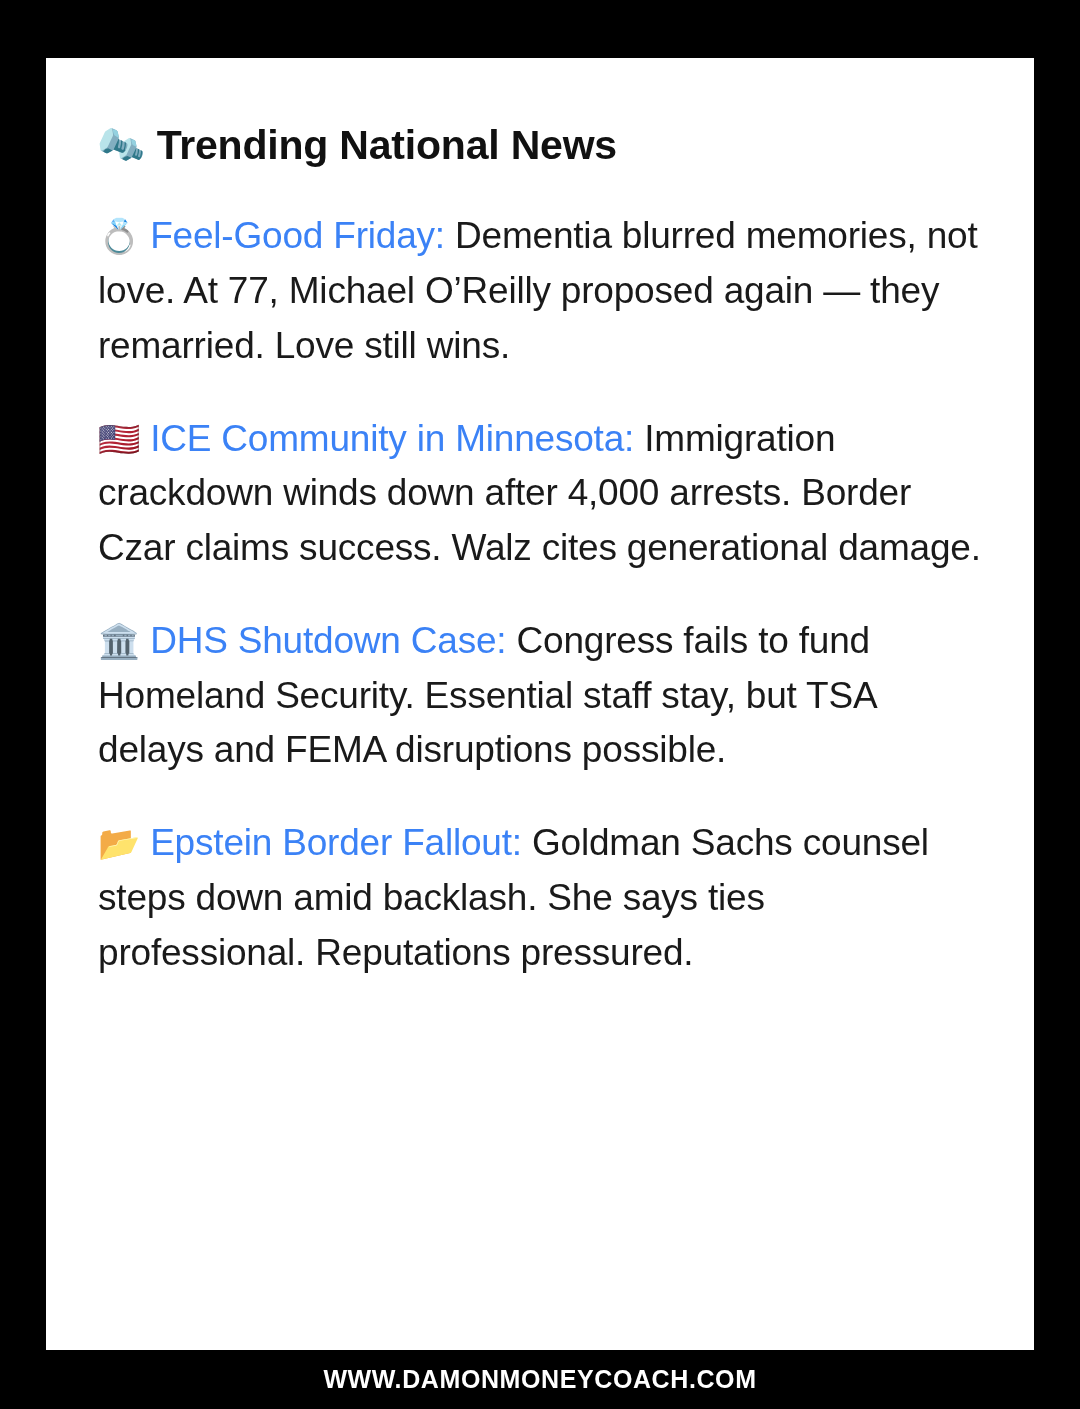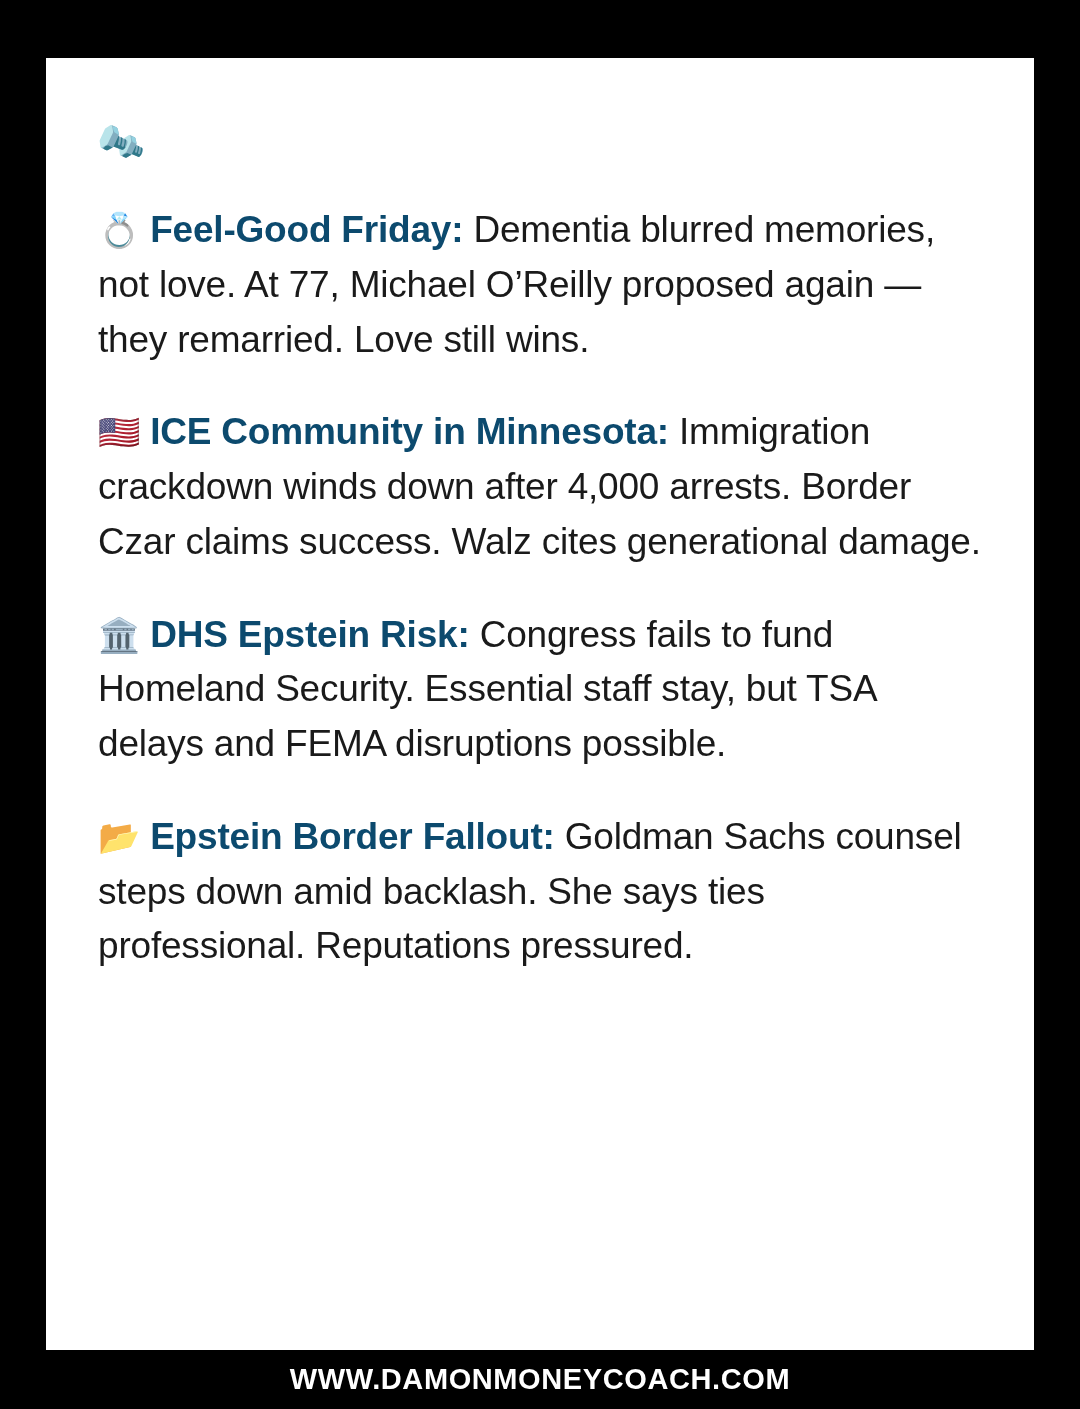--- a/index.html
+++ b/index.html
@@ -56,65 +56,66 @@
     line-height: 1.48;
     color: #1a1a1a;
     letter-spacing: -0.2px;
     margin-top: 38px;
   }
   .item .emoji {
     font-size: 34px;
     margin-right: 10px;
   }
   .item .lead {
-    font-weight: bold;
-    color: #0c4a6e;
+    font-weight: normal;
+    color: #3b82f6;
   }
   .item .body {
     font-weight: normal;
   }
   .footer {
     position: absolute;
     left: 46px;
     top: 1350px;
     width: 988px;
     height: 59px;
     background: #000000;
     display: flex;
     align-items: center;
     justify-content: center;
   }
   .footer-text {
     color: #ffffff;
-    font-size: 29px;
+    font-size: 25px;
     font-weight: bold;
     letter-spacing: 0.6px;
   }
 </style>
 </head>
 <body>
 
 <div class="frame">
 
   <div class="card">
 
     <div class="headline">
       <span class="hl-emoji">🔩</span>
+      <span>Trending National News</span>
     </div>
 
     <p class="item">
       <span class="emoji">💍</span><span class="lead">Feel-Good Friday:</span><span class="body"> Dementia blurred memories, not love. At 77, Michael O’Reilly proposed again — they remarried. Love still wins.</span>
     </p>
 
     <p class="item">
       <span class="emoji">🇺🇸</span><span class="lead">ICE Community in Minnesota:</span><span class="body"> Immigration crackdown winds down after 4,000 arrests. Border Czar claims success. Walz cites generational damage.</span>
     </p>
 
     <p class="item">
-      <span class="emoji">🏛️</span><span class="lead">DHS Epstein Risk:</span><span class="body"> Congress fails to fund Homeland Security. Essential staff stay, but TSA delays and FEMA disruptions possible.</span>
+      <span class="emoji">🏛️</span><span class="lead">DHS Shutdown Case:</span><span class="body"> Congress fails to fund Homeland Security. Essential staff stay, but TSA delays and FEMA disruptions possible.</span>
     </p>
 
 
     <p class="item">
       <span class="emoji">📂</span><span class="lead">Epstein Border Fallout:</span><span class="body"> Goldman Sachs counsel steps down amid backlash. She says ties professional. Reputations pressured.</span>
     </p>
 
   </div>
 
   <div class="footer">

